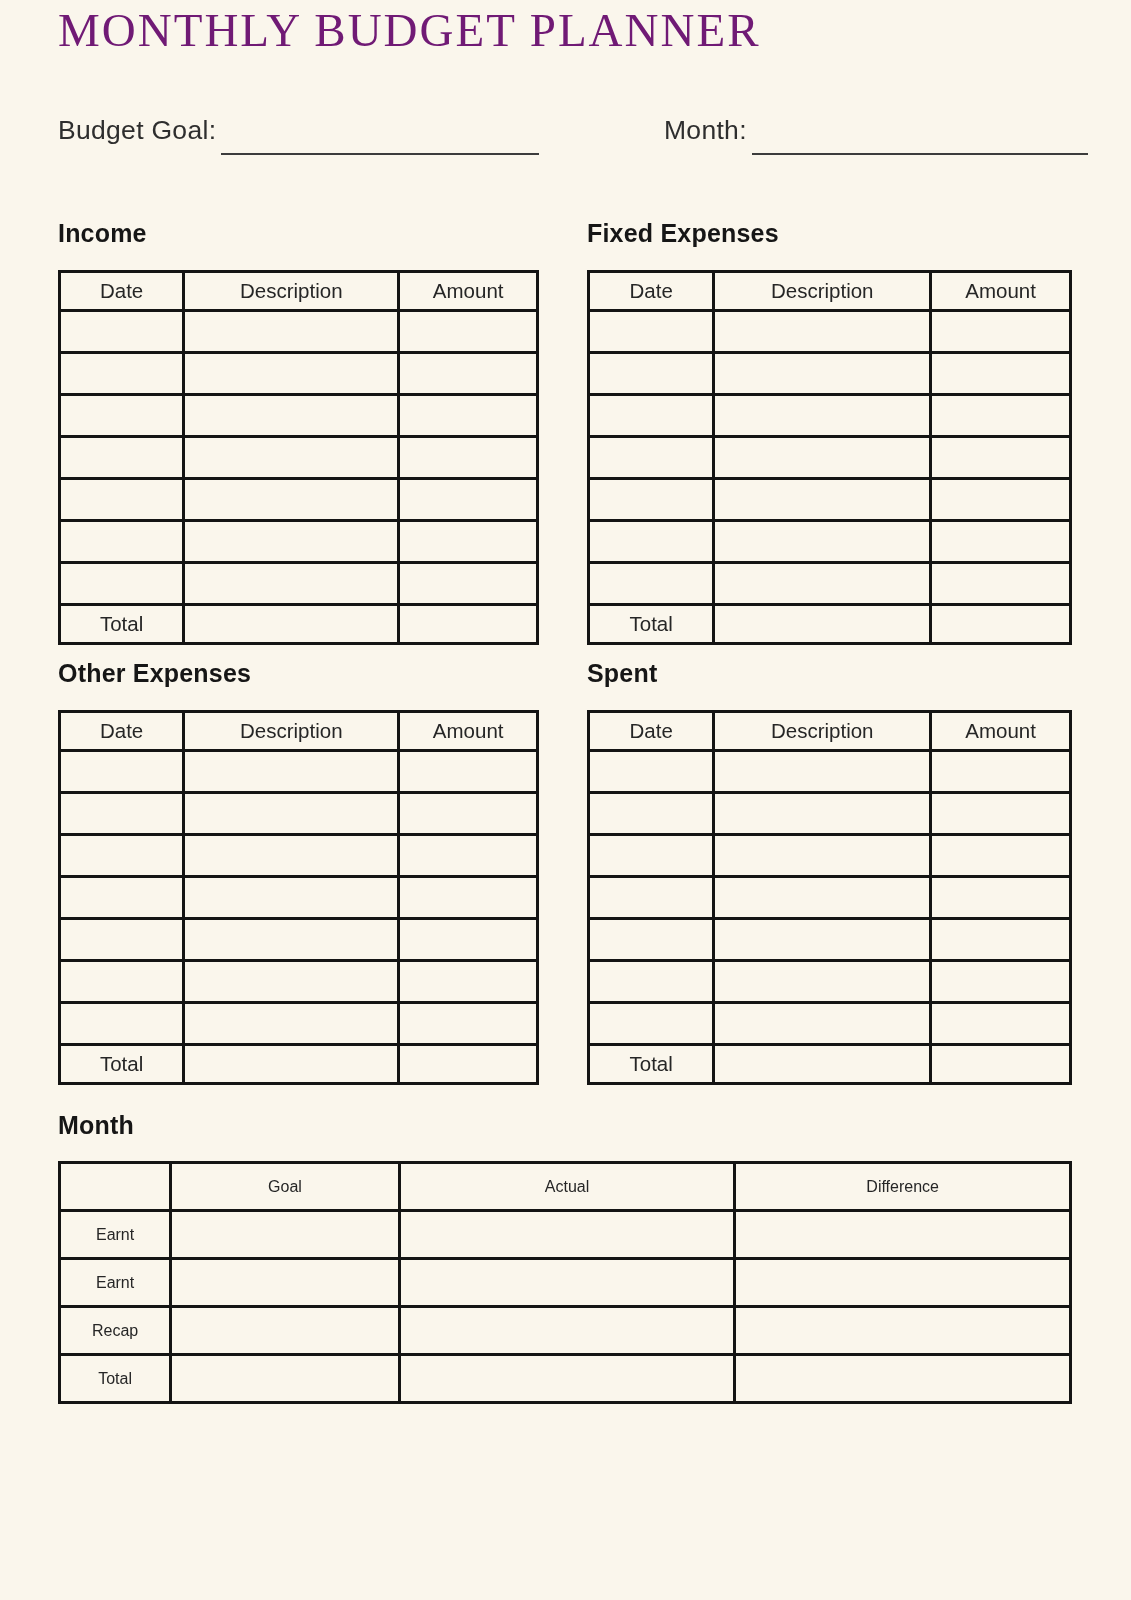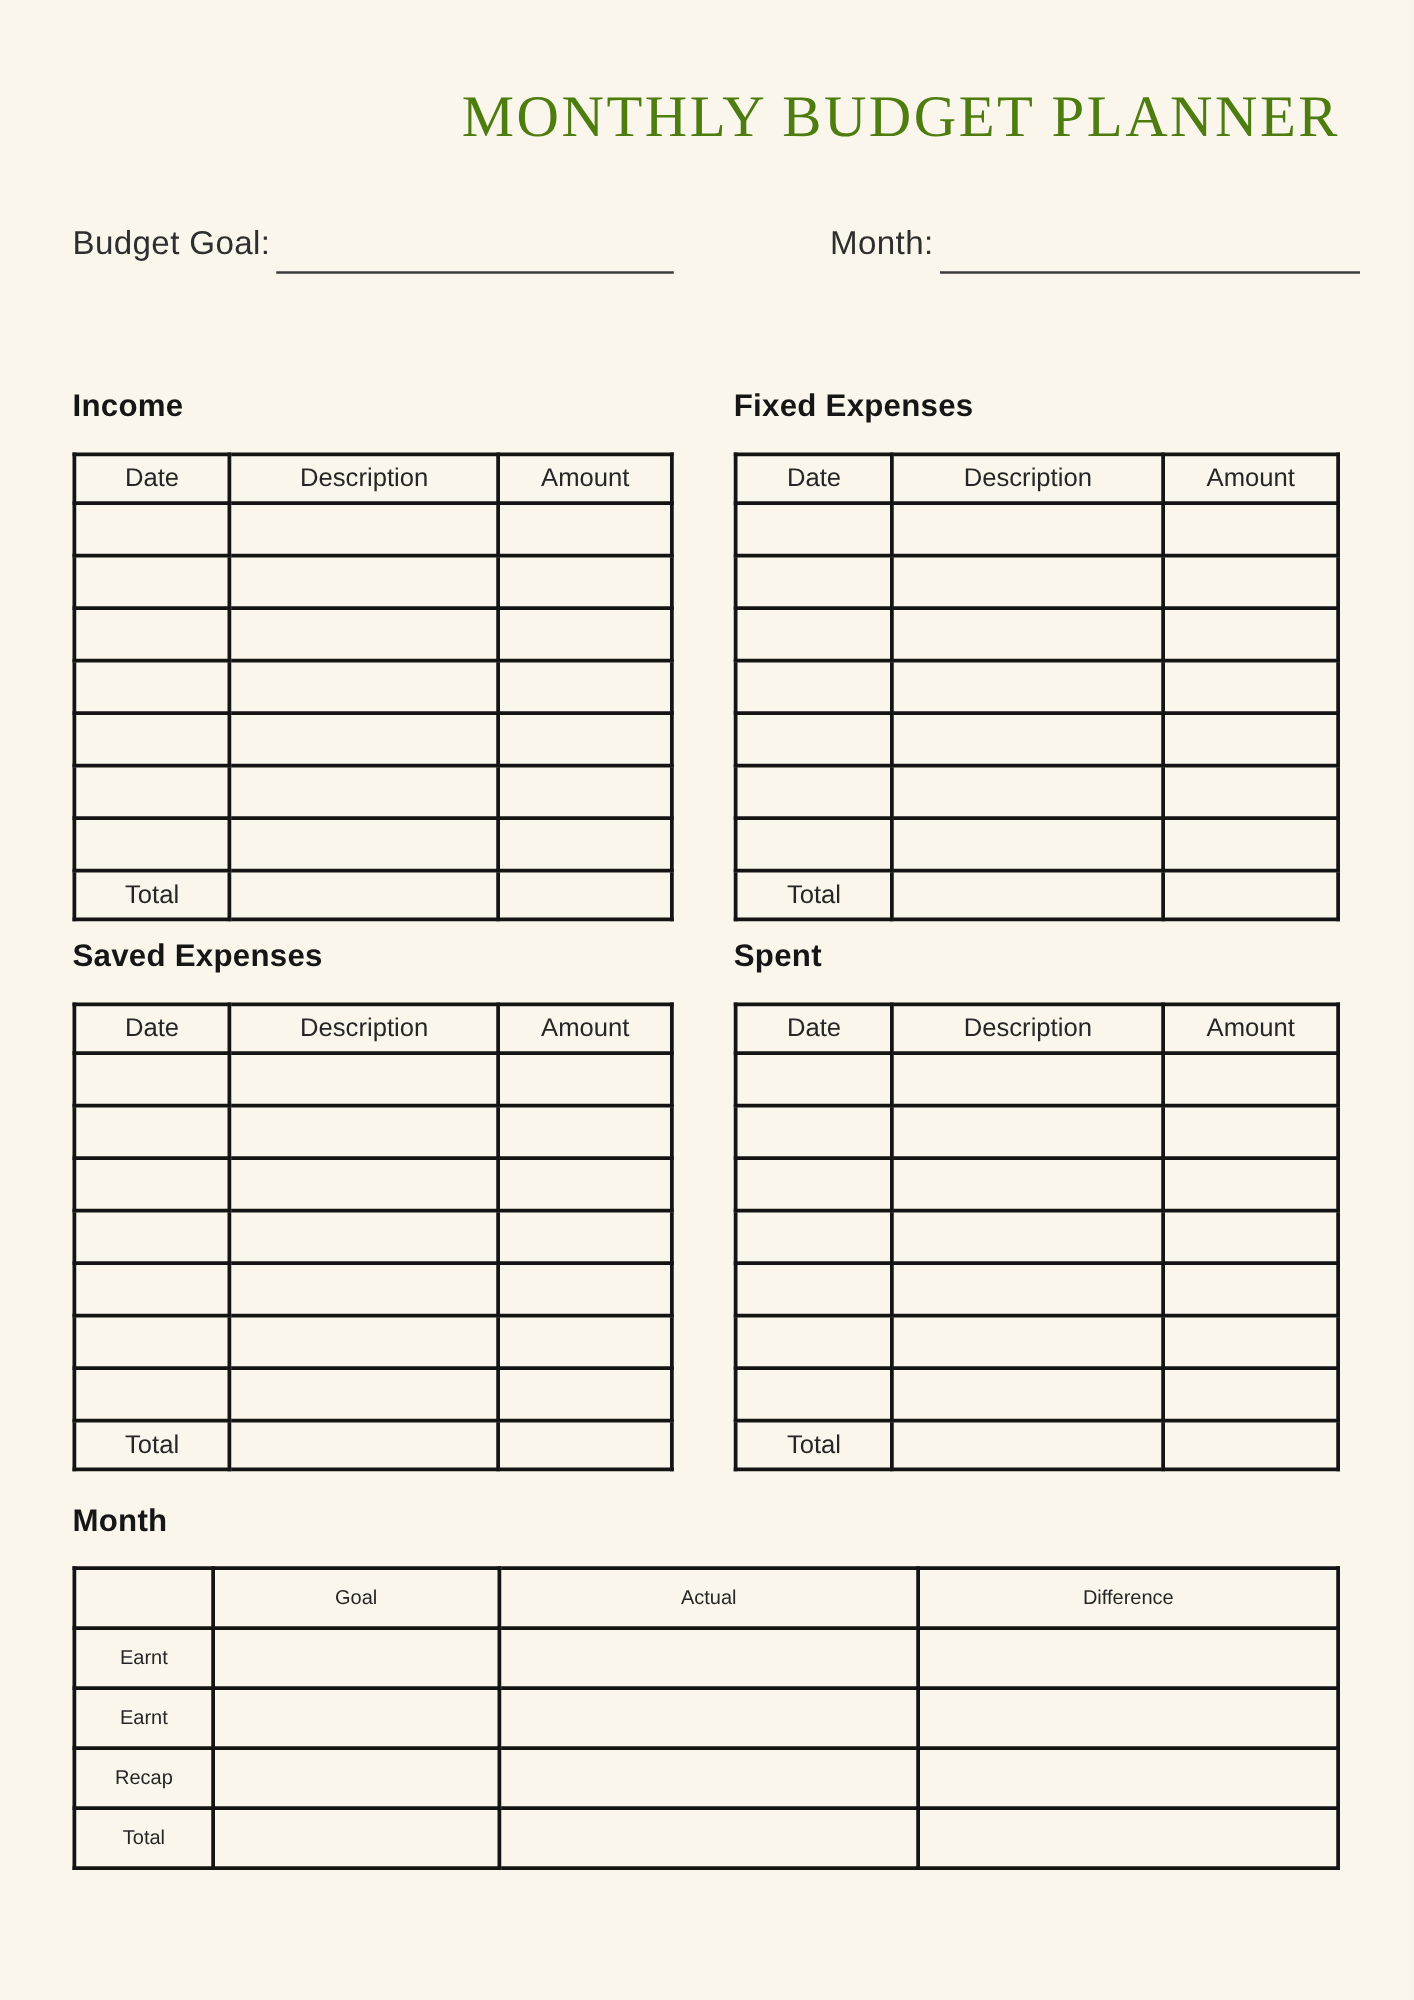--- a/index.html
+++ b/index.html
@@ -8,46 +8,45 @@
     position:relative;
     width:1131px; height:1600px;
     margin:0 auto;
     background:#faf6ec;
     padding:0 59px 0 58px;
     font-family:"Liberation Sans", sans-serif;
     color:#262626;
     overflow:hidden;
   }
   .title {
-    padding-top:64px;
-    text-align:right;
+    text-align:left;
     font-family:"Liberation Serif", serif;
     font-weight:500;
     font-size:47px;
     line-height:1.3;
     letter-spacing:2px;
-    color:#4d7c0f;
+    color:#701a75;
   }
   .goal-row {
     display:grid;
     grid-template-columns:481px 485px;
     column-gap:64px;
     margin-top:50px;
   }
   .field { display:flex; align-items:flex-end; height:44px; }
   .field-label { font-size:26.5px; color:#2e2e2e; line-height:1; padding-bottom:12px; letter-spacing:0.3px; }
   .month-field { padding-left:61px; }
   .fill-line { flex:1; border-bottom:2.5px solid #3c3c3c; margin-left:5px; }
 
   .tables-grid {
     display:grid;
     grid-template-columns:481px 485px;
     column-gap:48px;
     row-gap:14px;
-    margin-top:92px;
+    margin-top:64px;
   }
   .section-title {
     font-size:25px;
     font-weight:bold;
     line-height:1.15;
     letter-spacing:0.2px;
     color:#161616;
     margin-bottom:22px;
   }
   table { border-collapse:collapse; width:100%; table-layout:fixed; }
@@ -205,21 +204,21 @@
             <tr class="total-row">
               <td>Total</td>
               <td></td>
               <td></td>
             </tr>
           </tbody>
       </table>
     </section>
 
     <section>
-      <h2 class="section-title">Saved Expenses</h2>
+      <h2 class="section-title">Other Expenses</h2>
       <table class="budget-table">
         <colgroup>
             <col class="c-date">
             <col class="c-desc">
             <col class="c-amount">
           </colgroup>
         <tbody>
             <tr class="hdr-row">
               <th>Date</th>
               <th>Description</th>

